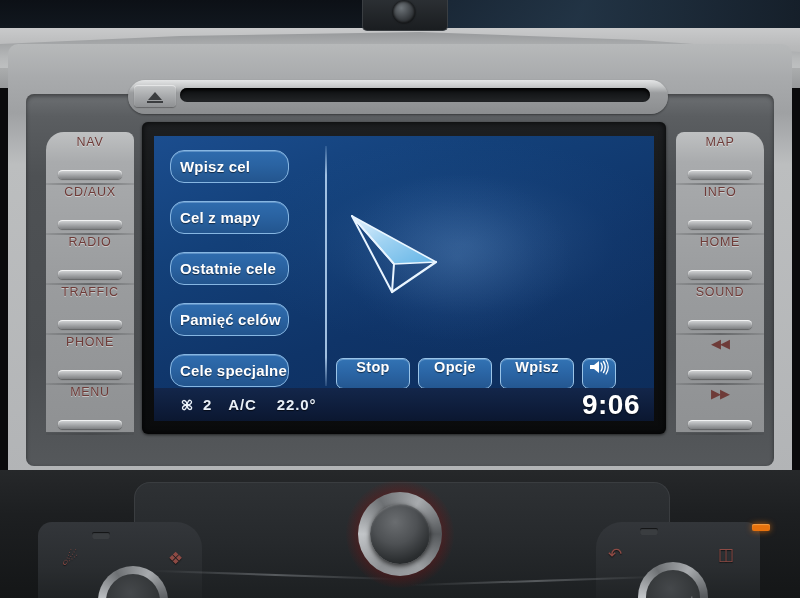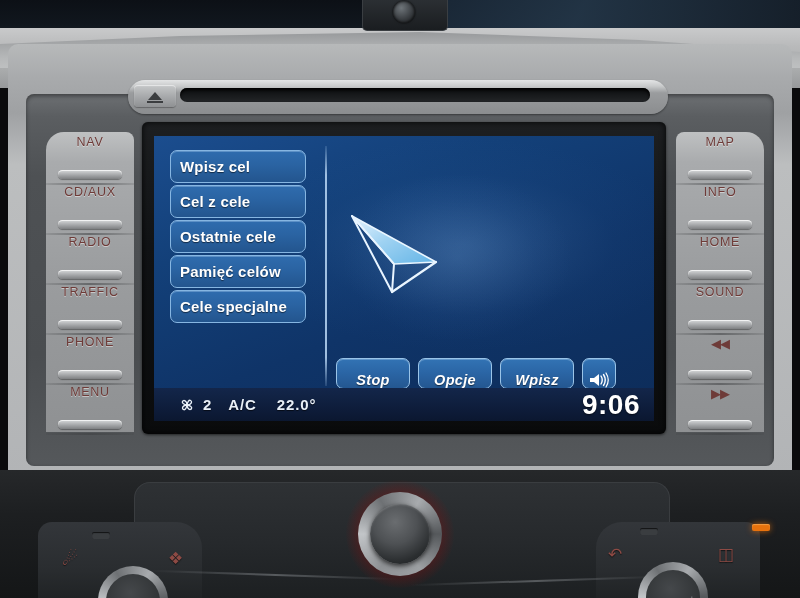--- a/index.html
+++ b/index.html
@@ -191,24 +191,24 @@
     left: 0; top: 0; width: 168px; height: 252px;
     padding: 14px 0 0 16px;
     box-sizing: border-box;
   }
   .menu-divider {
     position: absolute;
     left: 171px; top: 10px; width: 2px; height: 240px;
     background: linear-gradient(180deg, rgba(170,205,240,.15), rgba(185,215,245,.85) 12%, rgba(185,215,245,.85) 88%, rgba(170,205,240,.15));
   }
   .menu-btn {
-    width: 136px;
+    width: 119px;
     height: 33px;
-    margin-bottom: 2px;
-    border-radius: 7px;
+    margin-bottom: 18px;
+    border-radius: 14px;
     background: linear-gradient(180deg, #2f6cae 0%, #2a63a2 45%, #23558e 100%);
     border: 1.5px solid #86b6e2;
     box-sizing: border-box;
     display: flex;
     align-items: center;
     padding-left: 9px;
     cursor: pointer;
     box-shadow: inset 0 1px 0 rgba(180,215,245,.35);
   }
   .menu-btn .t {
@@ -274,26 +274,25 @@
     gap: 8px;
   }
   .act-btn {
     height: 31px;
     min-width: 74px;
     border-radius: 7px;
     background: linear-gradient(180deg, #3273b4 0%, #2b66a6 45%, #245791 100%);
     border: 1.5px solid #9ac4e8;
     box-sizing: border-box;
     display: flex;
-    align-items: flex-end;
+    align-items: flex-start;
     justify-content: center;
     padding: 0 12px;
     cursor: pointer;
     box-shadow: inset 0 1px 0 rgba(190,220,248,.35);
-    font-style: italic;
   }
   .act-btn .t {
     color: #ffffff;
     font-size: 14.5px;
     font-weight: 700;
     letter-spacing: .3px;
     text-shadow: 0 1px 1px rgba(0,0,0,.55);
   }
   .act-btn.icon-only {
     min-width: 0;
@@ -504,21 +503,21 @@
   <div class="screen-bezel">
     <div class="screen">
 
       <div class="screen-sheen"></div>
 
       <div class="menu-panel" id="menu-panel">
           <div class="menu-btn">
             <span class="t">Wpisz cel</span>
           </div>
           <div class="menu-btn">
-            <span class="t">Cel z cele</span>
+            <span class="t">Cel z mapy</span>
           </div>
           <div class="menu-btn">
             <span class="t">Ostatnie cele</span>
           </div>
           <div class="menu-btn">
             <span class="t">Pamięć celów</span>
           </div>
           <div class="menu-btn">
             <span class="t">Cele specjalne</span>
           </div>

